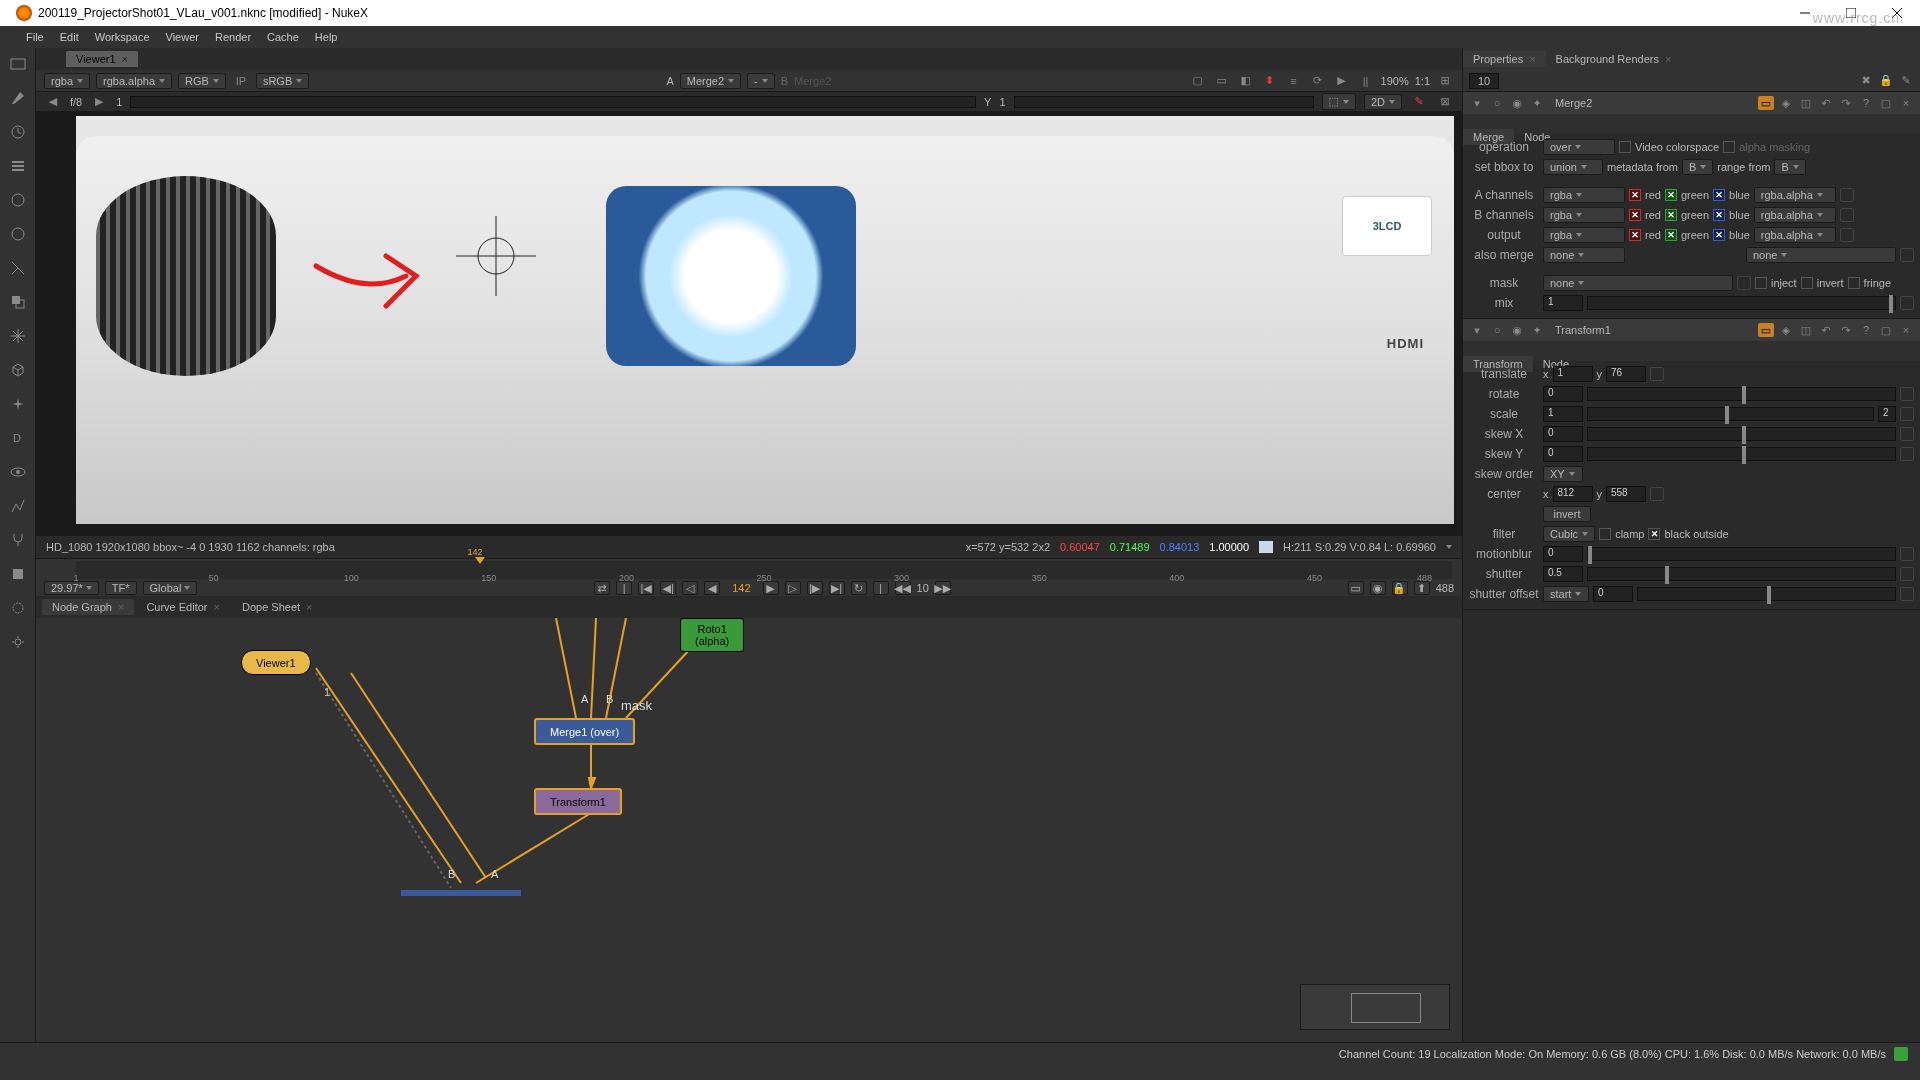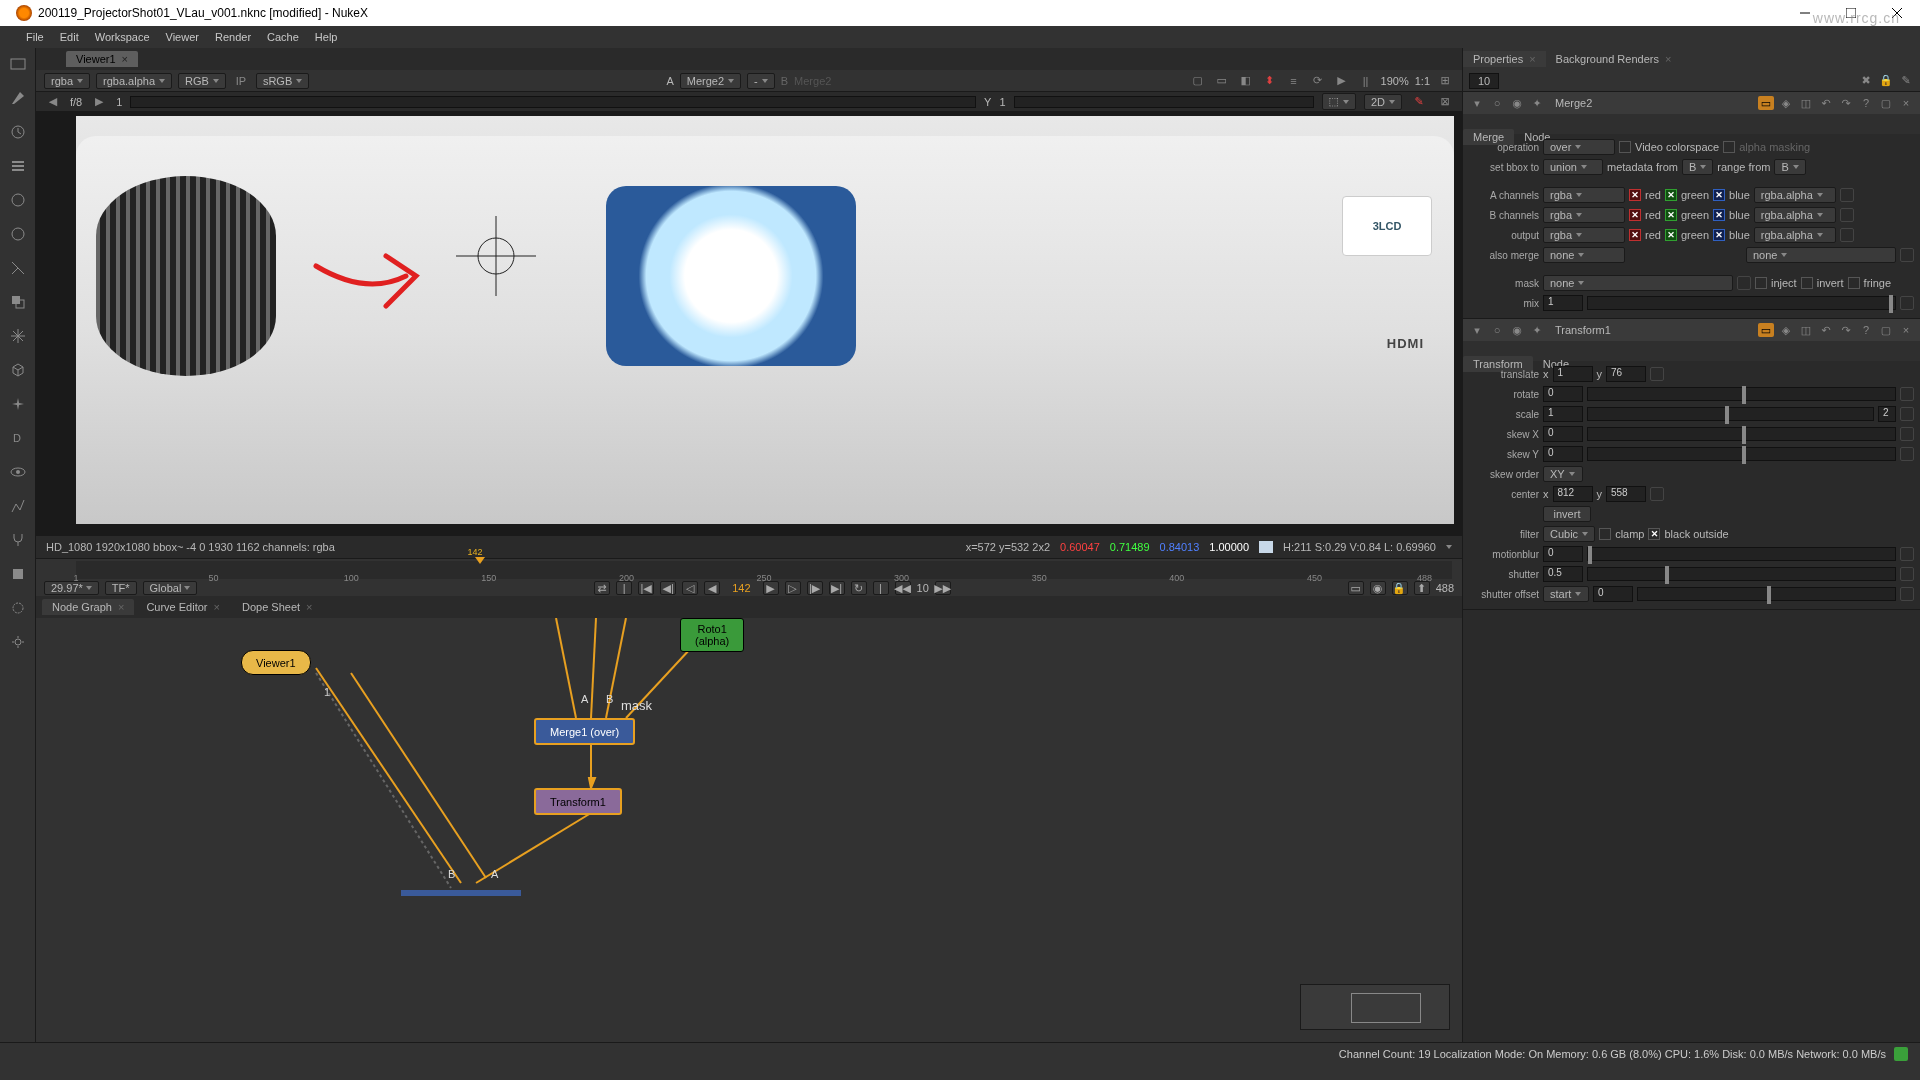--- a/index.html
+++ b/index.html
@@ -95,21 +95,21 @@
 .pp-header { height: 22px; background: #3a3a3a; display: flex; align-items: center; padding: 0 6px; gap: 4px; }
 .pp-hico { width: 16px; height: 14px; display: flex; align-items: center; justify-content: center; color: #888; }
 .pp-hname { flex: 1; padding-left: 6px; }
 .pp-hbtn { width: 16px; height: 14px; display: flex; align-items: center; justify-content: center; color: #888; }
 .pp-hbtn.orange { background: #c88020; border-radius: 2px; color: #000; }
 .pp-tabs { height: 20px; display: flex; align-items: center; background: #2f2f2f; }
 .pp-tab { padding: 2px 10px; margin-top: 26px; }
 .pp-tab.active { background: #3a3a3a; border-radius: 2px 2px 0 0; }
 .pp-body { padding: 4px 6px; }
 .pp-row { display: flex; align-items: center; height: 18px; margin-bottom: 2px; gap: 4px; }
-.pp-label { width: 70px; text-align: right; color: #aaa; font-size: 10px; }
+.pp-label { width: 70px; text-align: center; color: #aaa; font-size: 12px; }
 .pp-dd { background: #3a3a3a; border: 1px solid #1a1a1a; padding: 0 6px; display: flex; align-items: center; gap: 4px; border-radius: 2px; height: 16px; min-width: 60px; font-size: 10px; }
 .pp-input { background: #222; border: 1px solid #111; padding: 0 4px; height: 16px; min-width: 40px; font-size: 10px; color: #ccc; }
 .pp-check { width: 12px; height: 12px; border: 1px solid #555; display: inline-flex; align-items: center; justify-content: center; font-size: 9px; }
 .pp-check.red { border-color: #c03030; background: #501010; }
 .pp-check.green { border-color: #30a030; background: #105010; }
 .pp-check.blue { border-color: #3060c0; background: #102050; }
 .pp-slider { flex: 1; height: 14px; background: #222; border: 1px solid #111; position: relative; }
 .pp-slider-thumb { position: absolute; top: -2px; width: 4px; height: 18px; background: #888; }
 .pp-anim { width: 14px; height: 14px; border: 1px solid #444; border-radius: 2px; }
 

